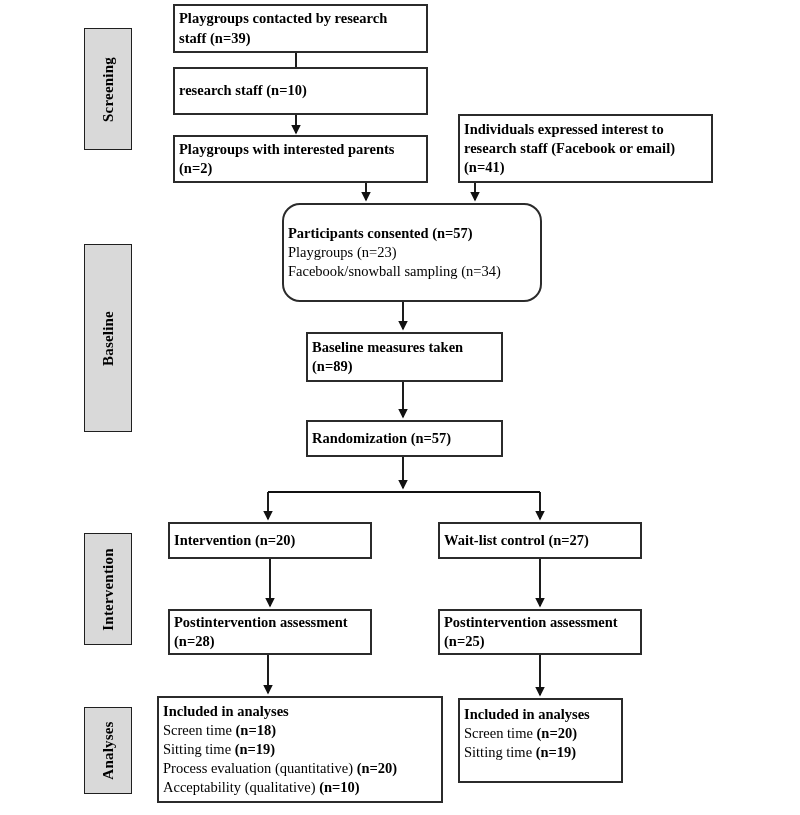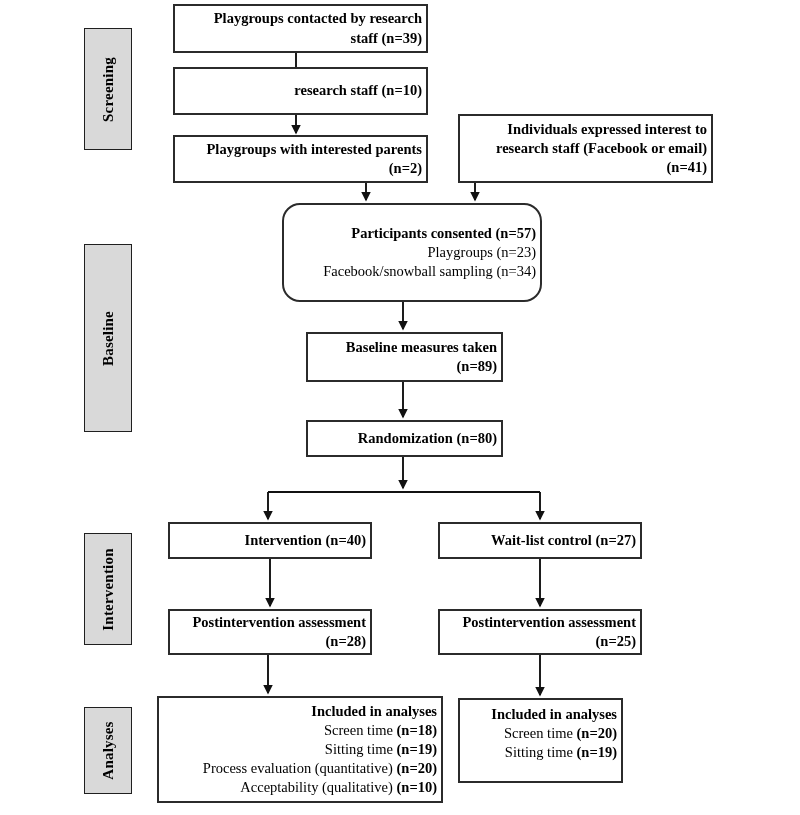--- a/index.html
+++ b/index.html
@@ -47,21 +47,21 @@
   
   .node {
     position: absolute;
     background: #ffffff;
     border: 2px solid #2b2b2b;
     box-sizing: border-box;
     display: flex;
     flex-direction: column;
     align-items: center;
     justify-content: center;
-    text-align: right;
+    text-align: left;
     font-size: 14.5px;
     line-height: 1.32;
     padding: 2px 4px;
   }
   .node .line { width: 100%; }
   .node .bold, .node b { font-weight: bold; }
   .node.top-align { justify-content: flex-start; padding-top: 5px; }
   #n-contacted    { left: 173px; top: 4px;   width: 255px; height: 49px; }
   #n-expressed    { left: 173px; top: 67px;  width: 255px; height: 48px; }
   #n-parents      { left: 173px; top: 135px; width: 255px; height: 48px; }
@@ -143,25 +143,25 @@
     <div class="line">Playgroups (n=23)</div>
     <div class="line">Facebook/snowball sampling (n=34)</div>
   </div>
 
   <div class="node" id="n-baseline">
     <div class="line bold">Baseline measures taken</div>
     <div class="line bold">(n=89)</div>
   </div>
 
   <div class="node" id="n-random">
-    <div class="line bold">Randomization (n=80)</div>
+    <div class="line bold">Randomization (n=57)</div>
   </div>
 
   <div class="node" id="n-intervention">
-    <div class="line bold">Intervention (n=40)</div>
+    <div class="line bold">Intervention (n=20)</div>
   </div>
 
   <div class="node" id="n-waitlist">
     <div class="line bold">Wait-list control (n=27)</div>
   </div>
 
   <div class="node" id="n-postint-l">
     <div class="line bold">Postintervention assessment</div>
     <div class="line bold">(n=28)</div>
   </div>

